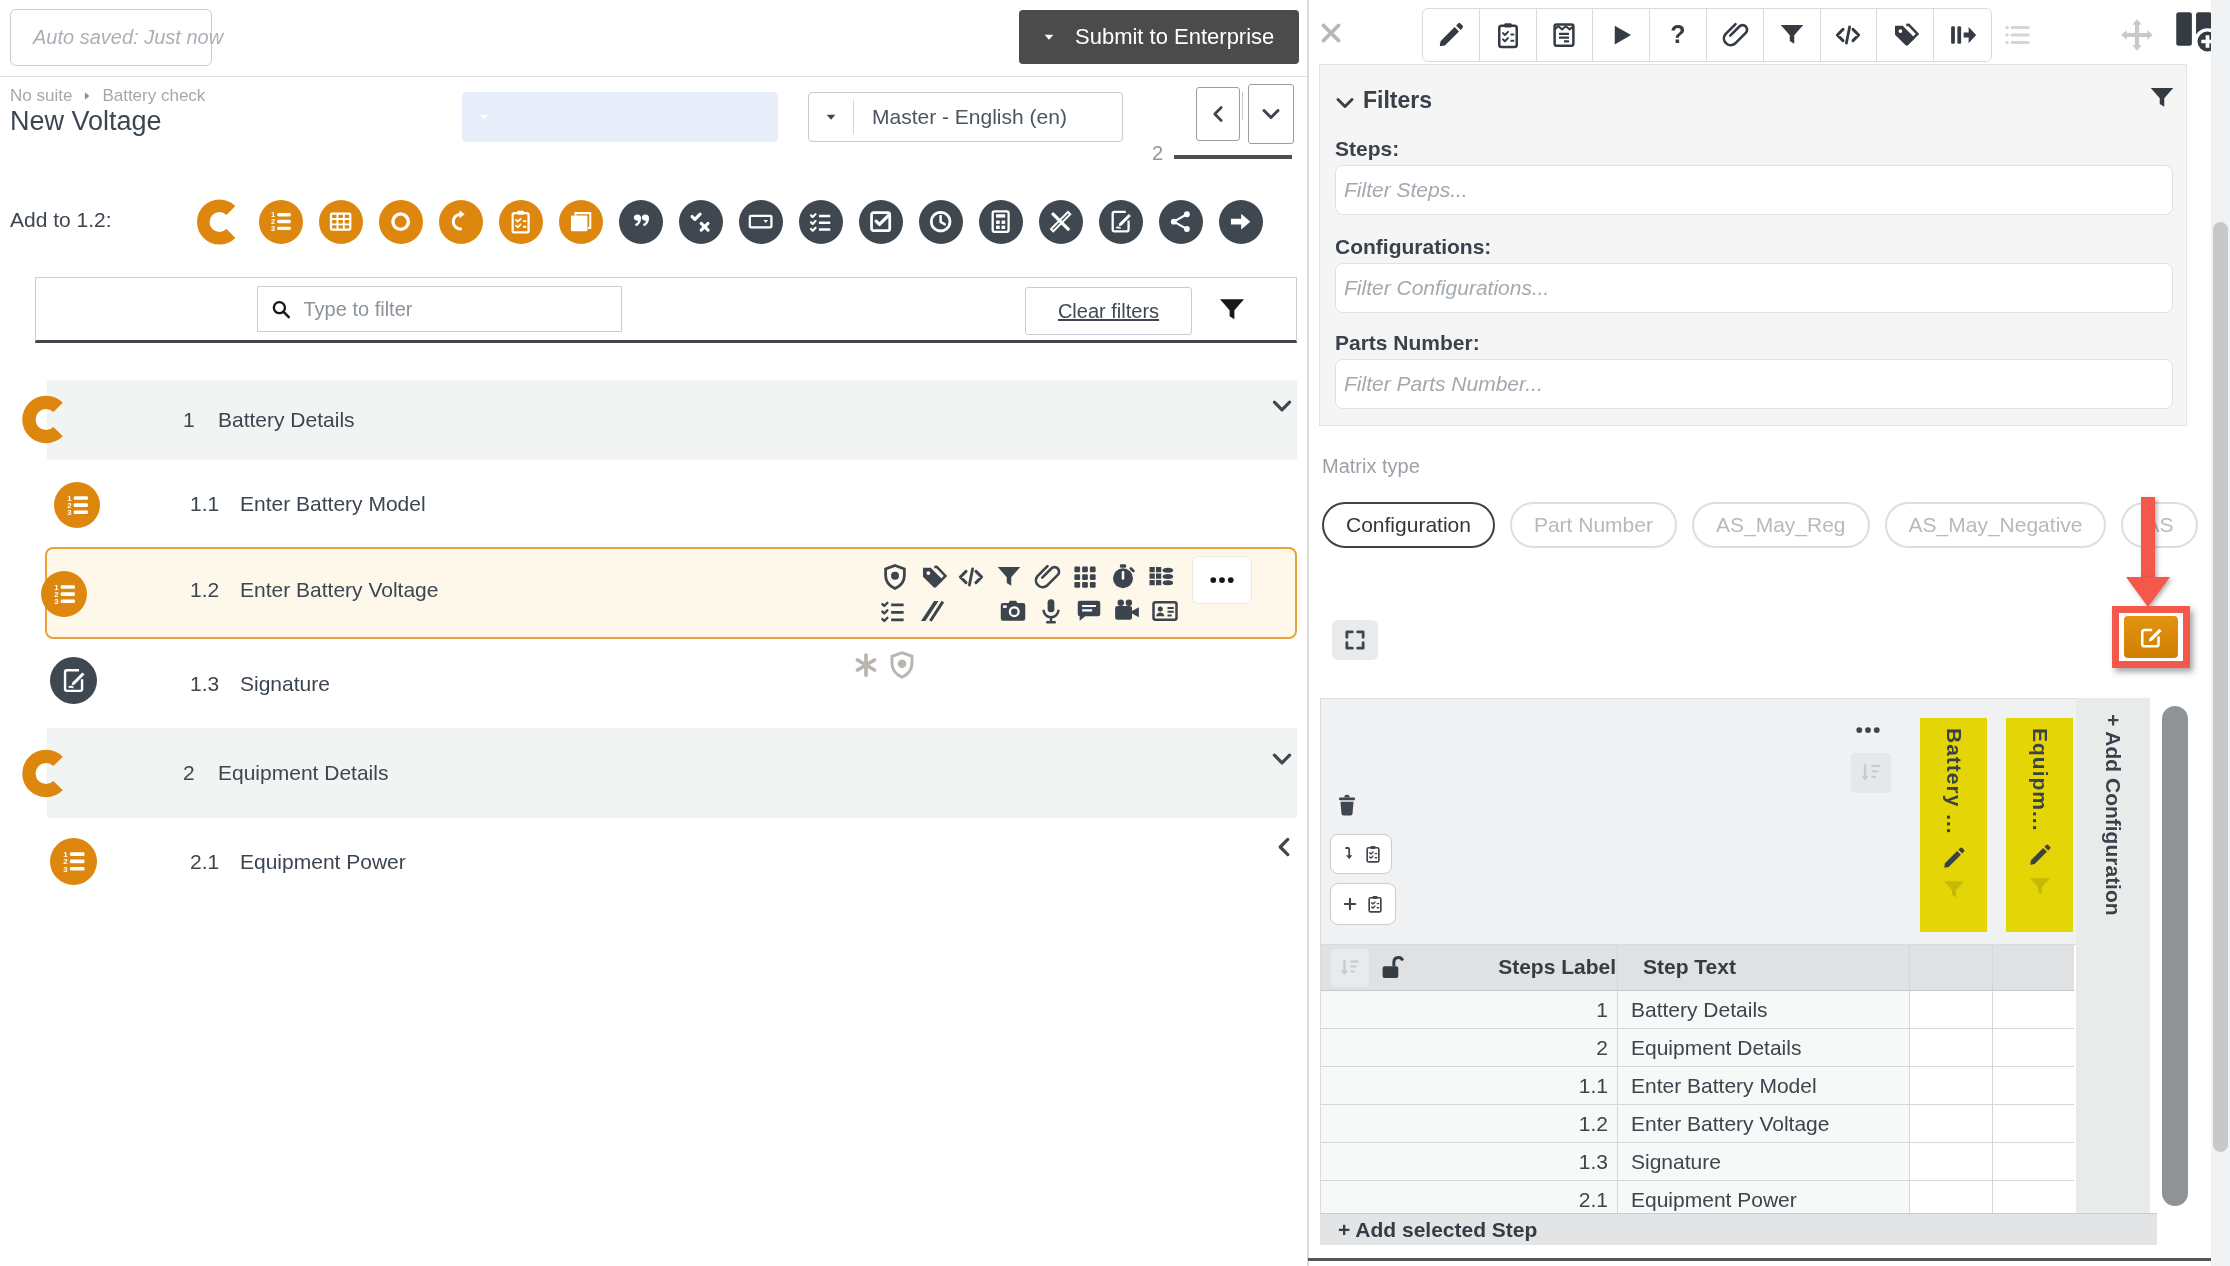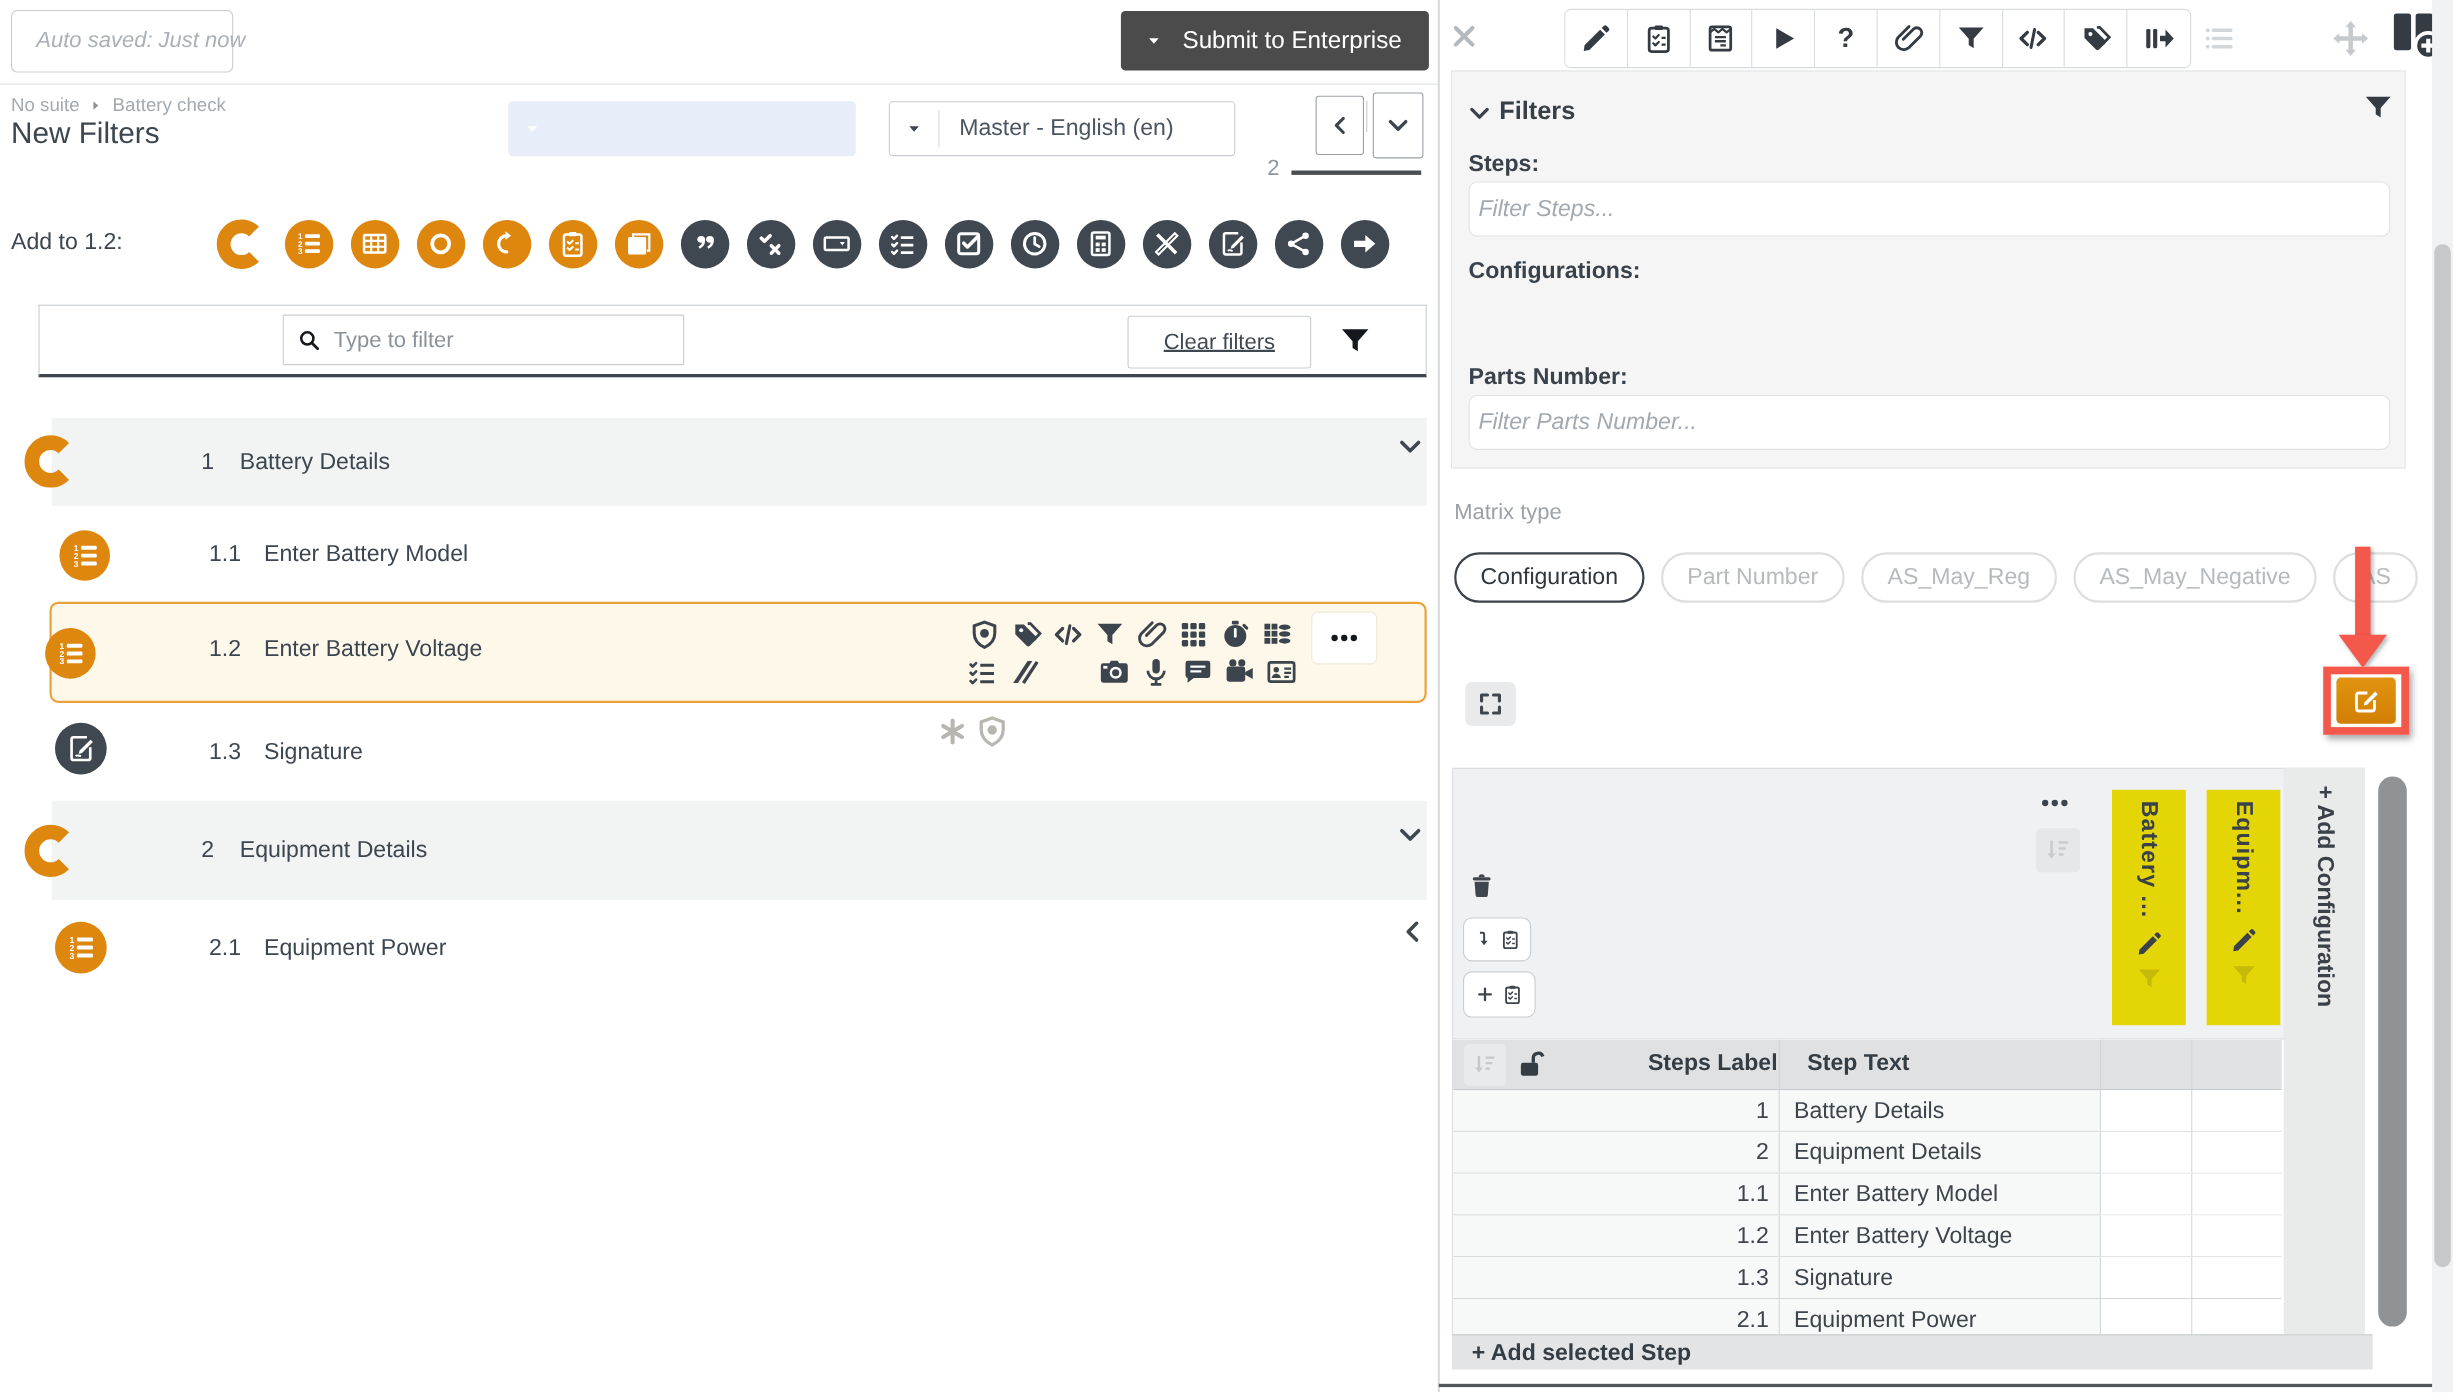--- a/index.html
+++ b/index.html
@@ -137,21 +137,21 @@
 
   <div class="abs crumb">
     <span>No suite</span>
     <span class="ic" style="width:14px;height:14px;color:#8a9096">
         <svg viewBox="0 0 24 24" fill="currentColor">
           <path d="M8.5 5.5v13L16 12z"></path>
         </svg>
       </span>
     <span>Battery check</span>
   </div>
-  <div class="abs title">New Filters</div>
+  <div class="abs title">New Voltage</div>
 
   <div class="abs bluedrop">
     <span class="ic" style="width:16px;height:16px;color:#fff">
         <svg viewBox="0 0 24 24" fill="currentColor">
           <path d="M5.5 8.5h13L12 16z"></path>
         </svg>
       </span>
   </div>
   <div class="abs langdrop">
     <span class="carwrap">
@@ -713,20 +713,21 @@
       </span>
     <span class="abs" style="left:43px;top:22px;font-size:23px;font-weight:bold;color:#373f47">Filters</span>
     <span class="abs ic" style="left:827px;top:18px;width:30px;height:30px;color:#343b42">
         <svg viewBox="0 0 24 24" fill="currentColor">
           <path d="M3 4h18l-7.2 8.2V19l-3.6-2.3v-4.5z"></path>
         </svg>
       </span>
     <span class="flabel" style="left:15px;top:72px">Steps:</span>
     <input class="finput" style="top: 100px;" placeholder="Filter Steps...">
     <span class="flabel" style="left:15px;top:170px">Configurations:</span>
+    <input class="finput" style="top: 198px;" placeholder="Filter Configurations...">
     <span class="flabel" style="left:15px;top:266px">Parts Number:</span>
     <input class="finput" style="top: 294px;" placeholder="Filter Parts Number...">
   </div>
 
   <div class="abs mtlabel">Matrix type</div>
   <div class="abs pills">
     <span class="pill active">Configuration</span>
     <span class="pill">Part Number</span>
     <span class="pill">AS_May_Reg</span>
     <span class="pill">AS_May_Negative</span>

